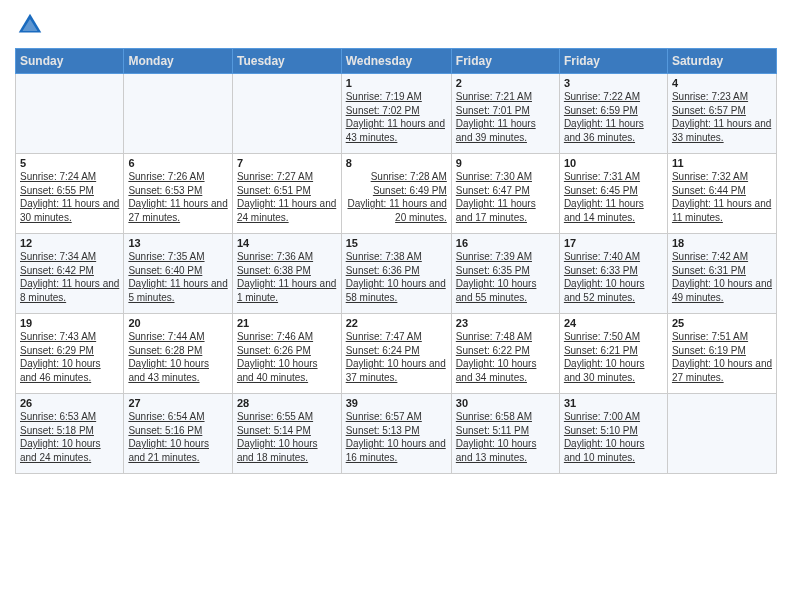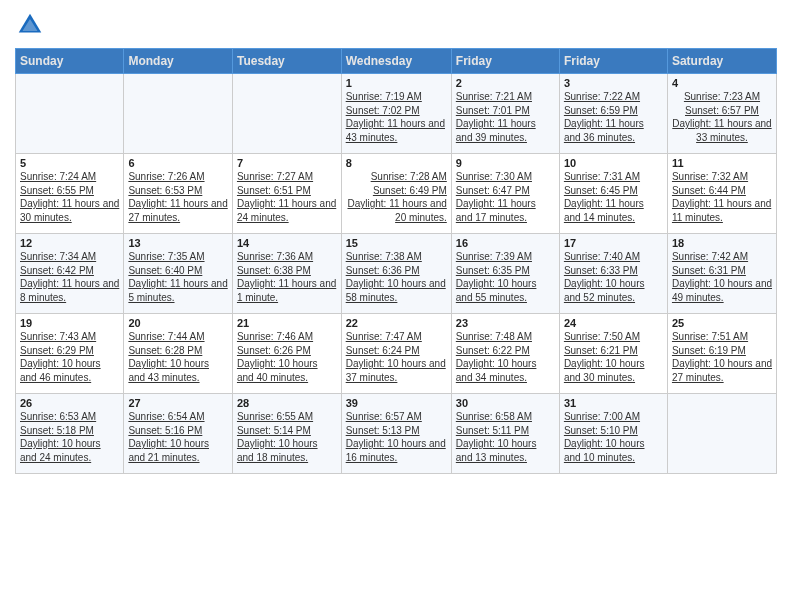--- a/index.html
+++ b/index.html
@@ -149,21 +149,21 @@
 Daylight: 11 hours and 39 minutes.</div>
           </td>
           <td>
             <span class="day-num">3</span>
             <div class="day-info" style="white-space: pre-line;">Sunrise: 7:22 AM
 Sunset: 6:59 PM
 Daylight: 11 hours and 36 minutes.</div>
           </td>
           <td>
             <span class="day-num">4</span>
-            <div class="day-info" style="white-space: pre-line; text-align: center;">Sunrise: 7:23 AM
+            <div class="day-info" style="white-space: pre-line;">Sunrise: 7:23 AM
 Sunset: 6:57 PM
 Daylight: 11 hours and 33 minutes.</div>
           </td>
         </tr>
         <tr>
           <td>
             <span class="day-num">5</span>
             <div class="day-info" style="white-space: pre-line;">Sunrise: 7:24 AM
 Sunset: 6:55 PM
 Daylight: 11 hours and 30 minutes.</div>

